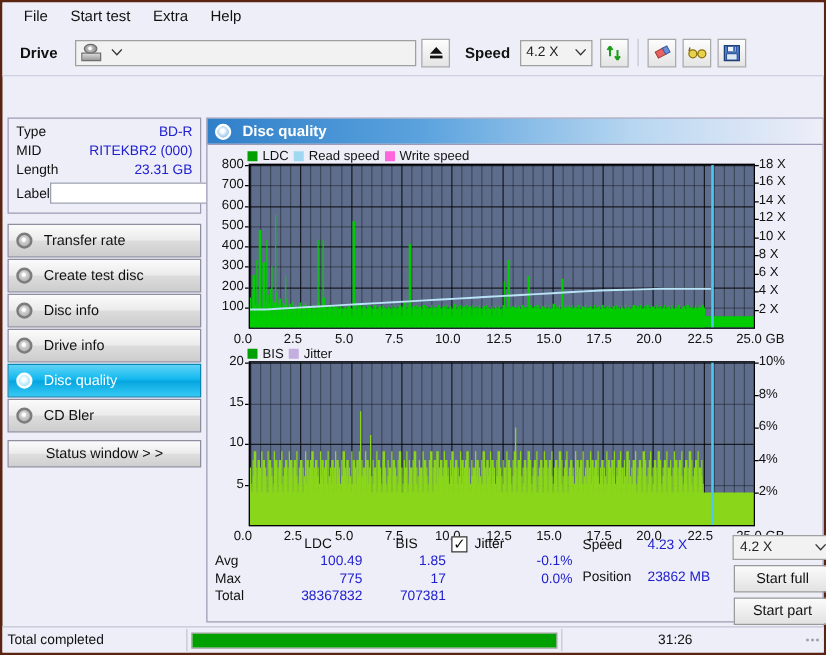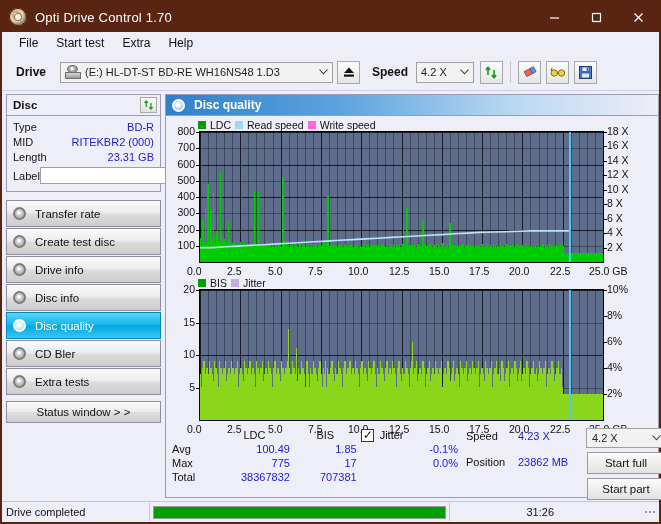--- a/index.html
+++ b/index.html
@@ -195,58 +195,35 @@
   #sb-pct { width: 95px; }
   #sb-time { width: 108px; justify-content: flex-end; border-right: none; }
   #sb-grip { flex: 1; display: flex; align-items: flex-end; justify-content: flex-end; padding-right: 3px; }
   #sb-grip i { display: block; width: 2px; height: 2px; background: #9a9aa8; margin: 1px; }
 </style>
 </head>
 <body>
 
 <div id="app">
 
-  <div id="titlebar">
-    <div id="title-icon"></div>
-    <div id="title-text">Opti Drive Control 1.70</div>
-    <div class="win-btns">
-      <div class="win-btn">
-        <svg width="13" height="13" viewBox="0 0 13 13">
-            <line x1="2" y1="7" x2="11" y2="7" stroke="#fff" stroke-width="1.2"></line>
-          </svg>
-      </div>
-      <div class="win-btn">
-        <svg width="13" height="13" viewBox="0 0 13 13">
-            <rect x="2.5" y="2.5" width="8" height="8" fill="none" stroke="#fff" stroke-width="1.2"></rect>
-          </svg>
-      </div>
-      <div class="win-btn">
-        <svg width="13" height="13" viewBox="0 0 13 13">
-            <line x1="2.5" y1="2.5" x2="10.5" y2="10.5" stroke="#fff" stroke-width="1.3"></line>
-            <line x1="10.5" y1="2.5" x2="2.5" y2="10.5" stroke="#fff" stroke-width="1.3"></line>
-          </svg>
-      </div>
-    </div>
-  </div>
 
   <div id="menubar">
     <div class="menu-item">File</div>
     <div class="menu-item">Start test</div>
     <div class="menu-item">Extra</div>
     <div class="menu-item">Help</div>
   </div>
 
   <div id="drivebar">
     <div id="drive-label">Drive</div>
     <div class="combo" id="drive-combo">
       <div class="drive-icon">
         <div class="disc"></div>
           <div class="body"></div>
       </div>
-      <div class="combo-text">(E:)   HL-DT-ST BD-RE  WH16NS48 1.D3</div>
       <div class="combo-arrow">
         <svg width="9" height="6" viewBox="0 0 9 6">
             <path d="M0.5 0.5 L4.5 4.8 L8.5 0.5" fill="none" stroke="#333" stroke-width="1.1"></path>
           </svg>
       </div>
     </div>
     <div class="tbtn" id="eject-btn">
       <svg width="14" height="14" viewBox="0 0 14 14">
         <path d="M7 2.5 L12 8 L2 8 Z" fill="#111"></path>
         <rect x="2" y="9.5" width="10" height="2.2" fill="#111"></rect>
@@ -289,29 +266,20 @@
         <rect x="1.5" y="1.5" width="12" height="12" fill="#4a7fd4" stroke="#1f3f7a" stroke-width="1"></rect>
         <rect x="4" y="2" width="7" height="4.5" fill="#eef3fb" stroke="#1f3f7a" stroke-width=".7"></rect>
         <rect x="8.6" y="2.6" width="1.6" height="3.2" fill="#2f5fae"></rect>
         <rect x="3.3" y="8" width="8.4" height="5" fill="#dce7f6" stroke="#1f3f7a" stroke-width=".7"></rect>
       </svg>
     </div>
   </div>
 
   <div id="left">
     <div class="panel">
-      <div class="panel-head">
-        <span>Disc</span>
-        <span class="hbtn">
-          <svg width="12" height="12" viewBox="0 0 15 15">
-            <path d="M4 2 L4 10 M4 2 L2 5 M4 2 L6 5" stroke="#1a9e1a" stroke-width="1.6" fill="none"></path>
-            <path d="M10 13 L10 5 M10 13 L8 10 M10 13 L12 10" stroke="#1a9e1a" stroke-width="1.6" fill="none"></path>
-          </svg>
-        </span>
-      </div>
       <div id="disc-rows">
         <div class="drow">
           <span class="k">Type</span>
           <span class="v">BD-R</span>
         </div>
         <div class="drow">
           <span class="k">MID</span>
           <span class="v">RITEKBR2 (000)</span>
         </div>
         <div class="drow">
@@ -338,45 +306,39 @@
       <div class="nav-btn">
         <span class="nav-icon">
             <span class="ring"></span>
           </span>
         <span>Create test disc</span>
       </div>
       <div class="nav-btn">
         <span class="nav-icon">
             <span class="ring"></span>
           </span>
-        <span>Drive info</span>
+        <span>Disc info</span>
       </div>
       <div class="nav-btn">
         <span class="nav-icon">
             <span class="ring"></span>
           </span>
-        <span>Disc info</span>
+        <span>Drive info</span>
       </div>
       <div class="nav-btn active">
         <span class="nav-icon">
             <span class="ring"></span>
           </span>
         <span>Disc quality</span>
       </div>
       <div class="nav-btn">
         <span class="nav-icon">
             <span class="ring"></span>
           </span>
         <span>CD Bler</span>
-      </div>
-      <div class="nav-btn">
-        <span class="nav-icon">
-            <span class="ring"></span>
-          </span>
-        <span>Extra tests</span>
       </div>
       <div id="status-window-btn">
         <span>Status window &gt; &gt;</span>
       </div>
     </div>
   </div>
 
   <div id="right">
     <div id="content-head">
       <span class="nav-icon">
@@ -1565,21 +1527,21 @@
       <div class="act-btn" style="position:absolute; left:121px; top:24px;">
         <span>Start full</span>
       </div>
       <div class="act-btn" style="position:absolute; left:121px; top:50px;">
         <span>Start part</span>
       </div>
     </div>
   </div>
 
   <div id="statusbar">
-    <div class="sb-cell" id="sb-text">Drive completed</div>
+    <div class="sb-cell" id="sb-text">Total completed</div>
     <div class="sb-cell" id="sb-progress">
       <div class="track">
         <div class="fill" id="progress-fill" style="width: 100%;"></div>
       </div>
     </div>
     <div class="sb-cell" id="sb-time">31:26</div>
     <div id="sb-grip">
         <i></i>
         <i></i>
         <i></i>

